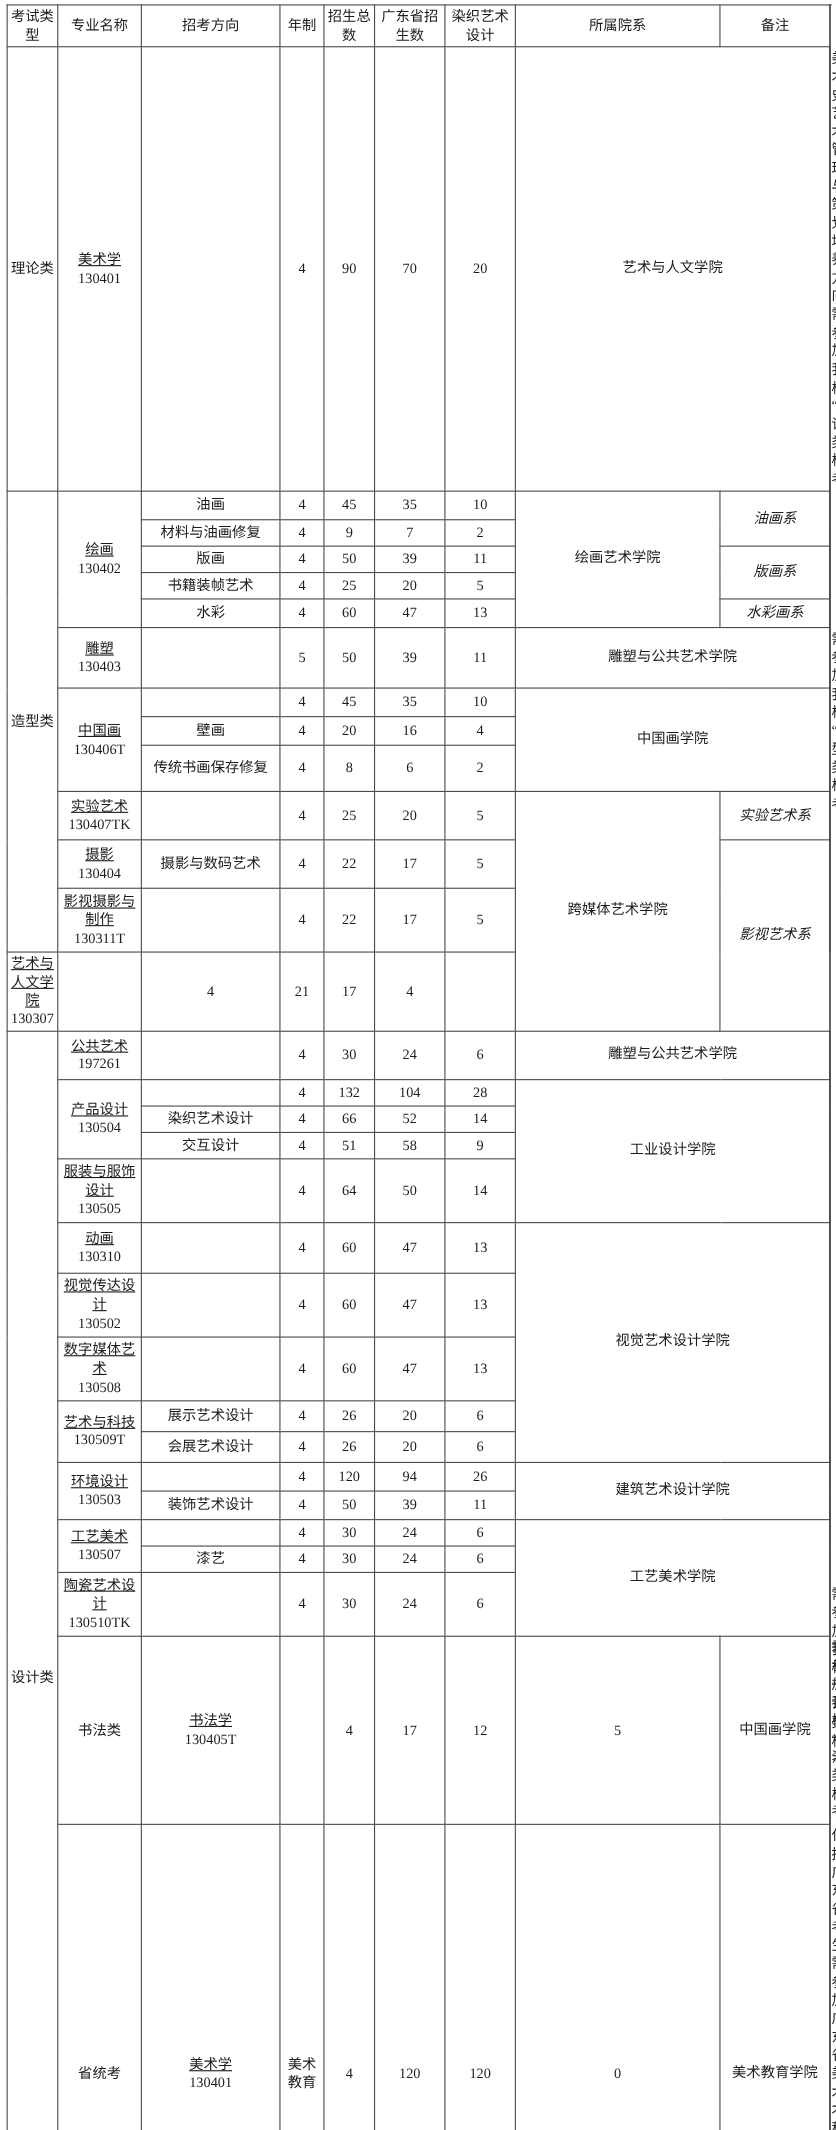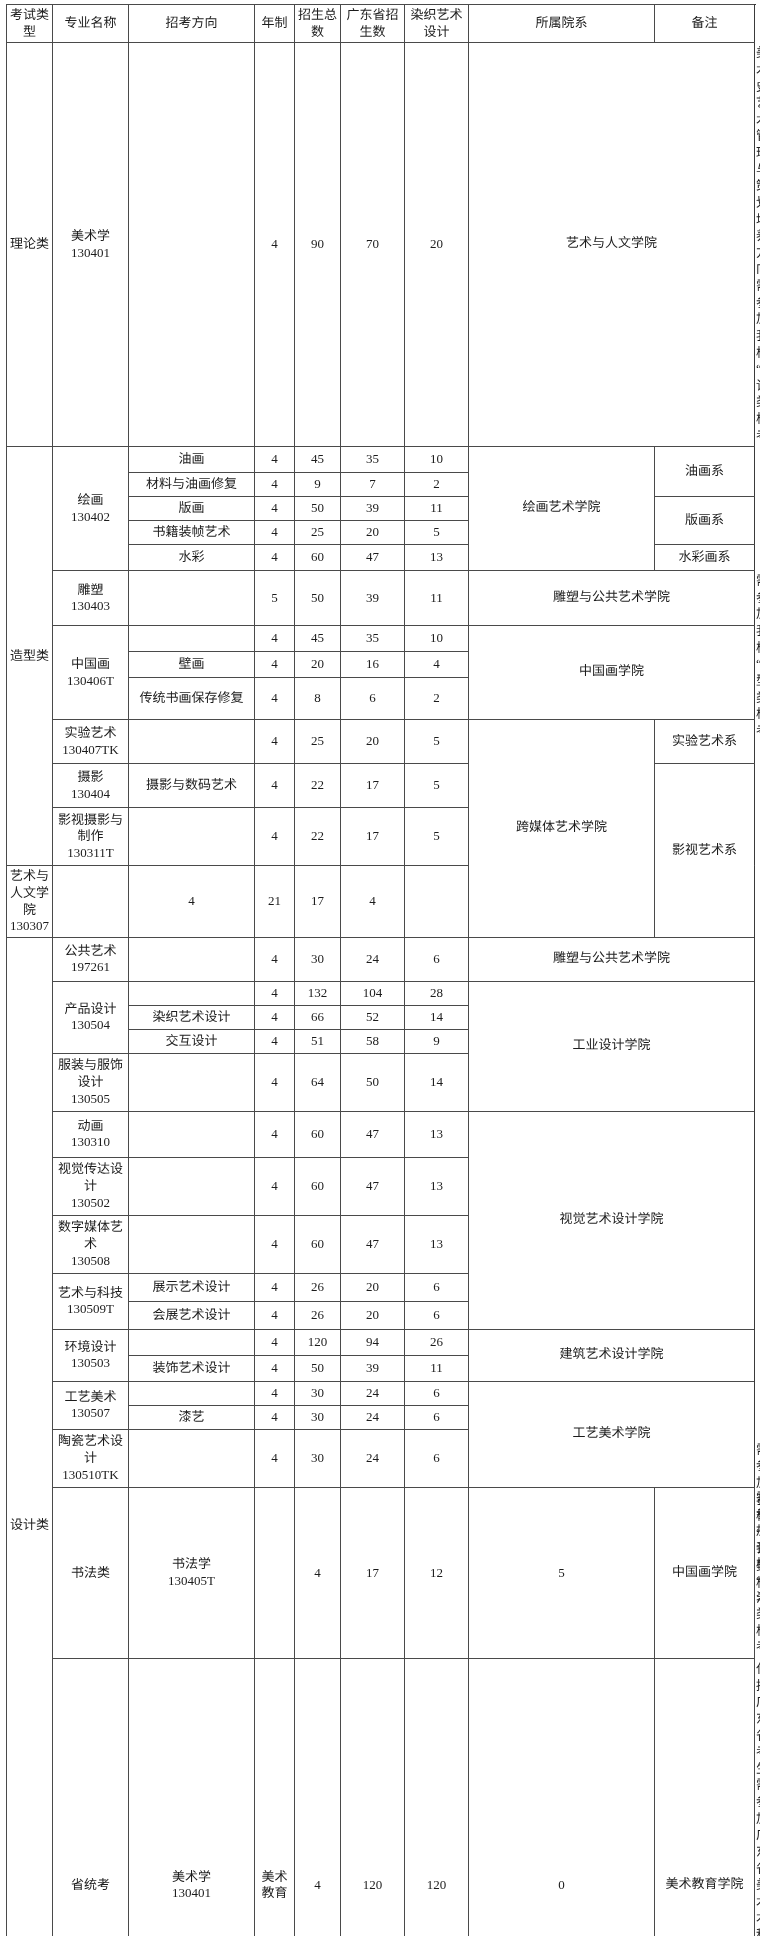--- a/index.html
+++ b/index.html
@@ -58,29 +58,29 @@
     line-height: 1.3;
     font-family: Liberation Serif, serif;
   }
   td.major-cell {
     font-size: 13px;
     line-height: 1.3;
   }
   td.dir-cell   { font-size: 13px; }
   td.num-cell   { font-size: 13.5px; font-family: "Liberation Serif", serif; }
   td.dept-cell  { font-size: 13.5px; font-family: Liberation Mono, monospace; }
-  td.sub-dept   { font-size: 13px; }
+  td.sub-dept   { font-size: 13px; font-style: italic; }
   td.note-cell  {
     font-size: 12.5px;
     line-height: 1.42;
     padding: 3px 2px;
   }
   td.blank { }
   .code { display: block; }
-  .nm { display: block; }
+  .nm { display: block; text-decoration: underline; }
 </style>
 </head>
 <body>
 
 <div id="sheet">
 <table class="plan">
   <colgroup>
     <col class="c-type">
         <col class="c-major">
         <col class="c-dir">

